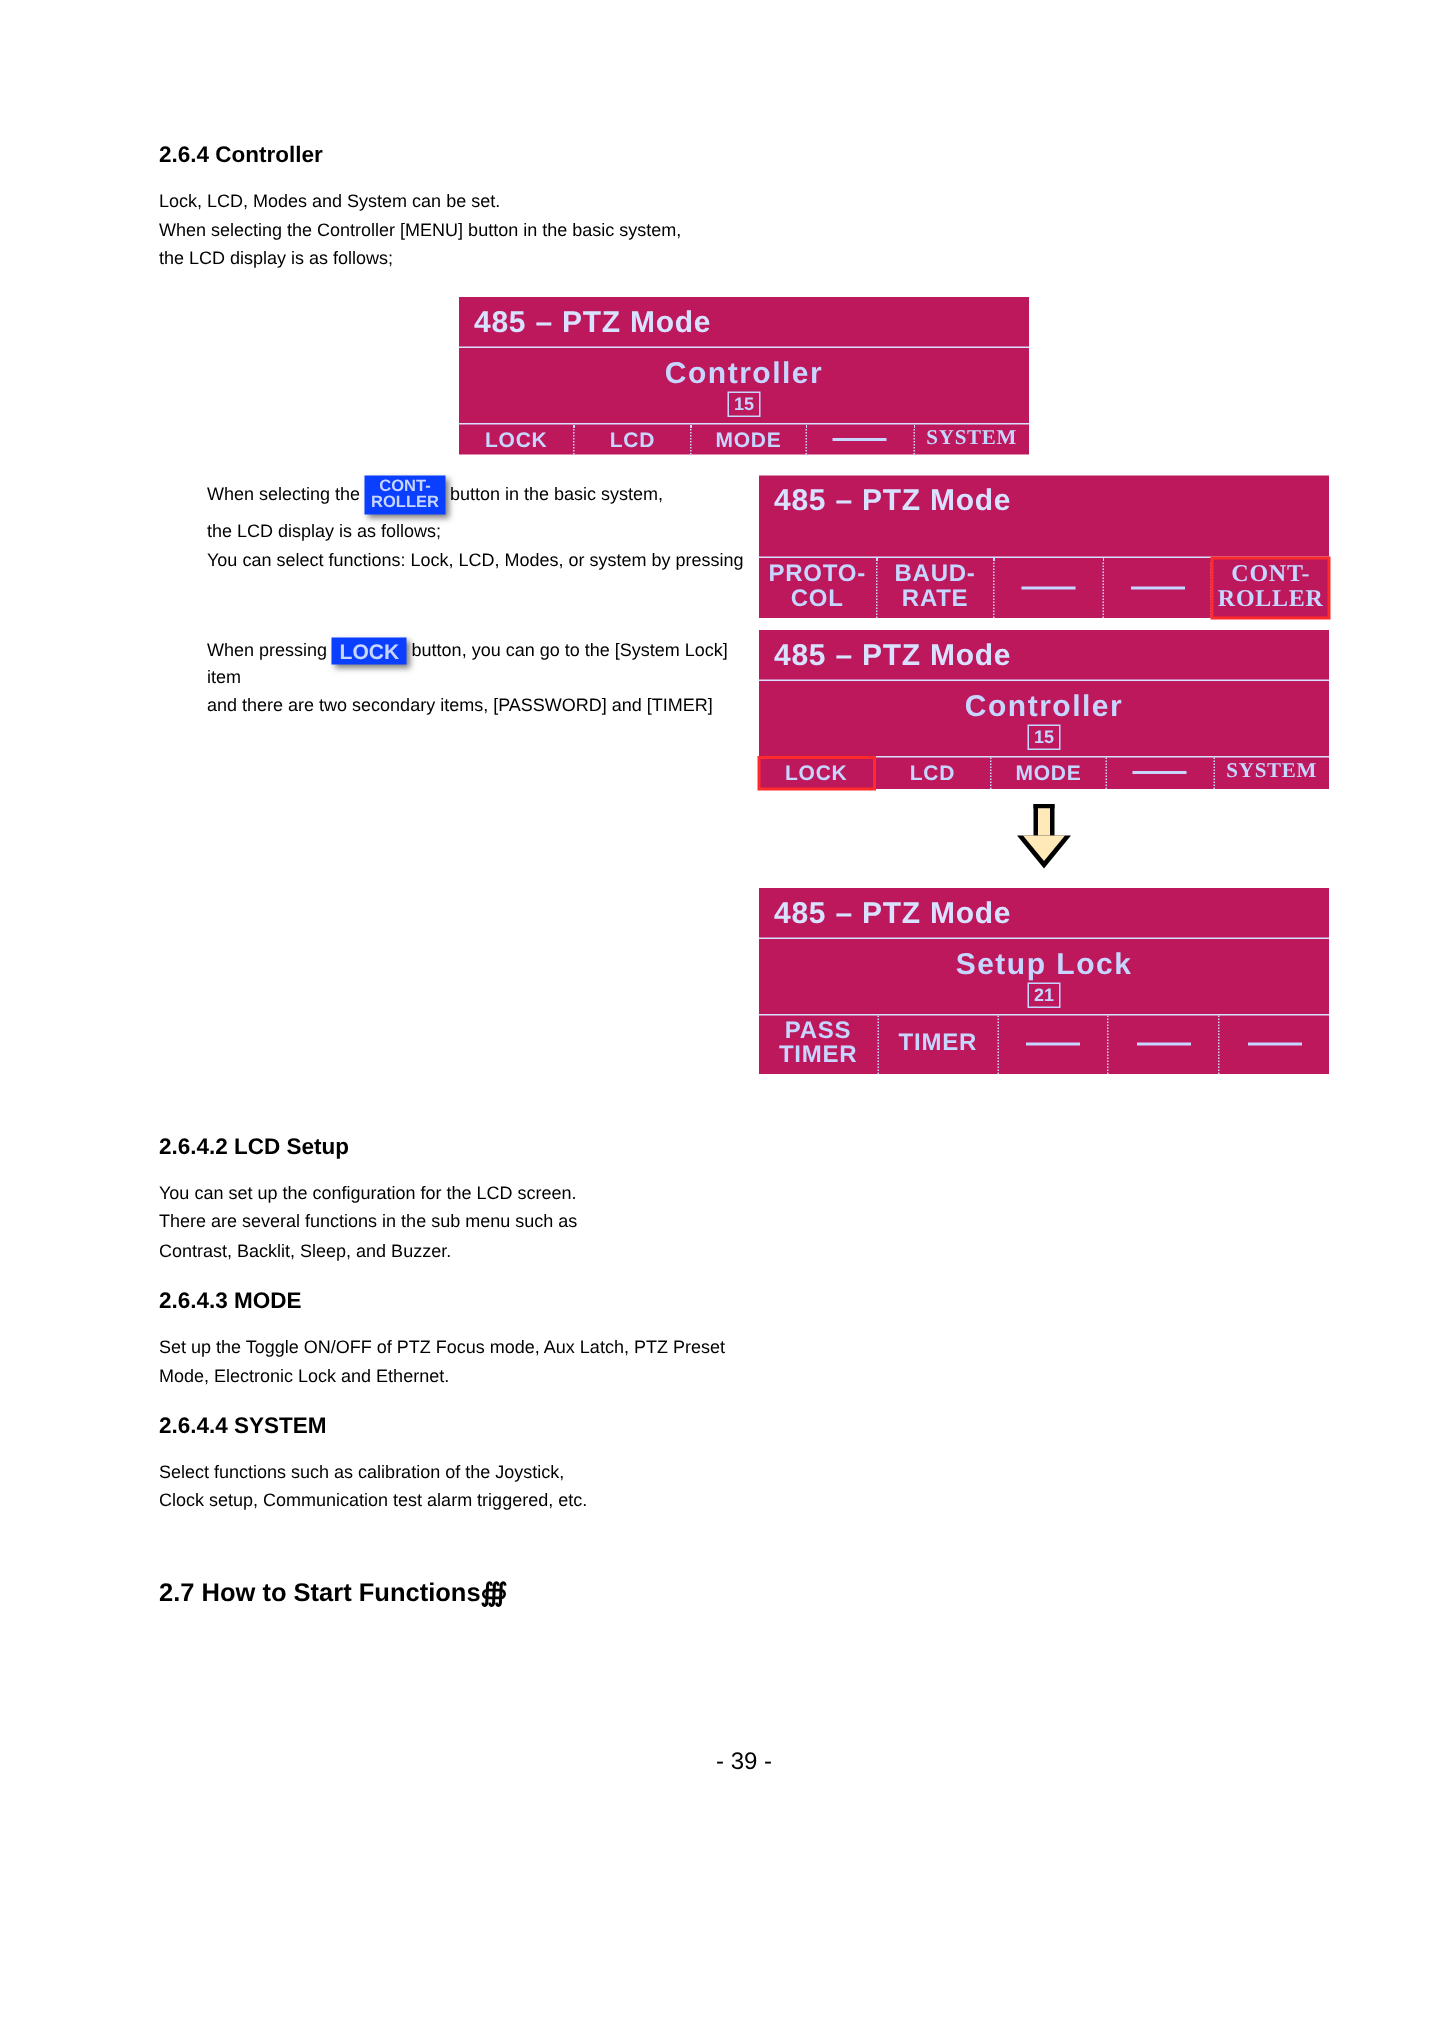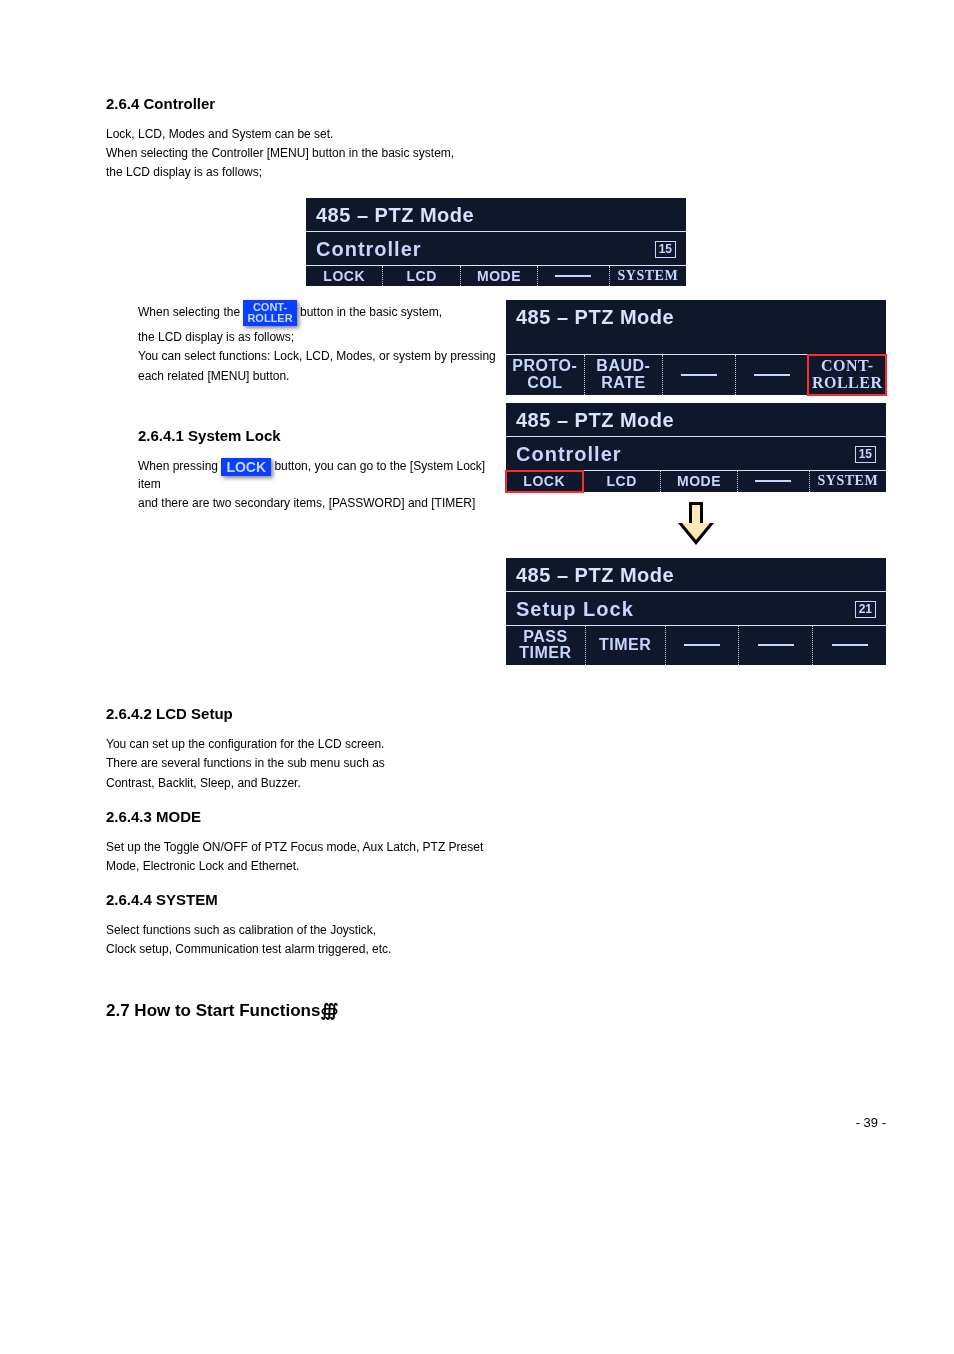--- a/index.html
+++ b/index.html
@@ -21,39 +21,40 @@
     margin: 0 0 14px 0;
   }
   .para {
     font-size: 12px;
     line-height: 1.35;
     margin: 0 0 3px 0;
   }
 
   
   .osd {
-    background: #0f172a;
+    background: #be185d;
     color: #c7d6ff;
     width: 380px;
     font-family: "Arial Narrow", Arial, sans-serif;
     font-weight: bold;
   }
   .osd-title {
     padding: 6px 10px 4px 10px;
     color: #d8e2ff;
     font-size: 20px;
     letter-spacing: 0.5px;
     border-bottom: 1px solid #d8e2ff;
   }
   .osd-sub {
     display: flex;
     align-items: center;
     justify-content: space-between;
     padding: 6px 10px 4px 10px;
     border-bottom: 1px solid #d8e2ff;
+    flex-direction: column;
   }
   .osd-sub-label {
     color: #c7d6ff;
     font-size: 20px;
     letter-spacing: 1px;
   }
   .osd-page {
     border: 1px solid #c7d6ff;
     color: #c7d6ff;
     font-size: 12px;
@@ -210,24 +211,22 @@
       <p class="para">
         <span>When selecting the </span>
         <span class="chip shadow">
           <span>CONT-</span>
           <span>ROLLER</span>
         </span>
         <span> button in the basic system,</span>
       </p>
       <p class="para">the LCD display is as follows;</p>
       <p class="para">You can select functions: Lock, LCD, Modes, or system by pressing</p>
-      <p class="para">each related [MENU] button.</p>
 
       <div class="bigspacer"></div>
-      <div class="section-heading"><span>2.6.4.1 System Lock</span></div>
       <p class="para">
         <span>When pressing </span>
         <span class="chip one-line shadow">
           <span>LOCK</span>
         </span>
         <span> button, you can go to the [System Lock] item</span>
       </p>
       <p class="para">and there are two secondary items, [PASSWORD] and [TIMER]</p>
     </div>
     <div class="right-col">
@@ -328,14 +327,14 @@
 
   <div class="section-heading"><span>2.6.4.4 SYSTEM</span></div>
   <p class="para">Select functions such as calibration of the Joystick,</p>
   <p class="para">Clock setup, Communication test alarm triggered, etc.</p>
 
   <div class="bigspacer"></div>
 
   <div class="section-heading" style="font-size:17px"><span>2.7 How to Start Functions∰</span></div>
 
   <div style="height:80px"></div>
-  <div style="text-align:right; font-size:13px;">- 39 -</div>
+  <div style="text-align:center; font-size:16px;">- 39 -</div>
 </div>
 
 </body></html>

